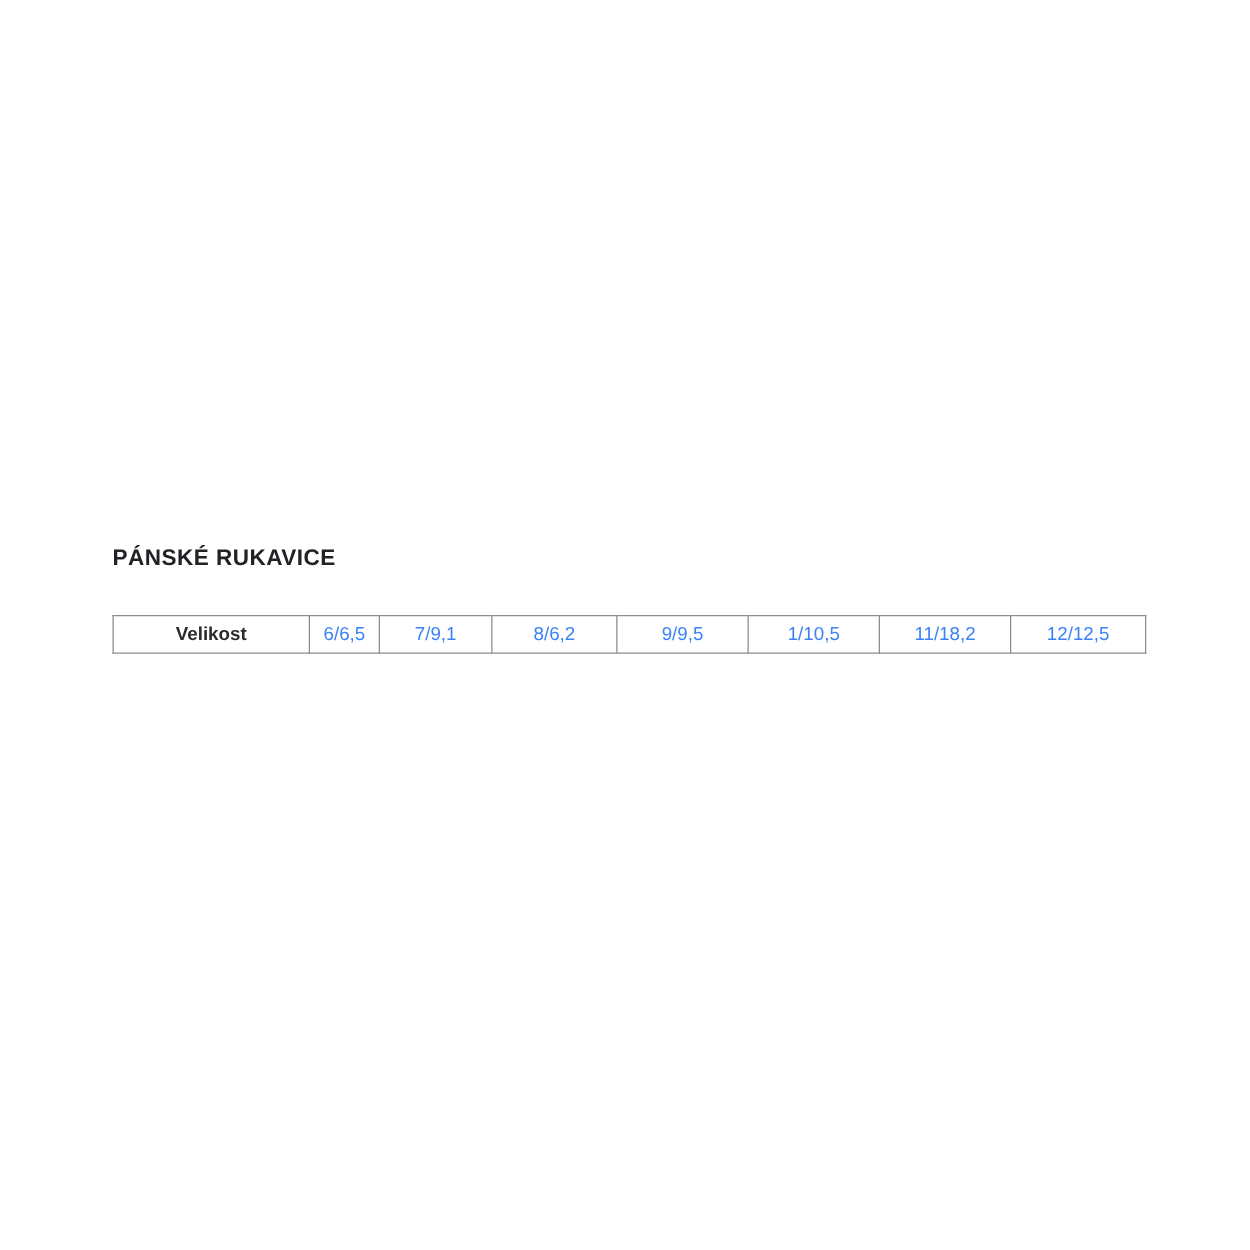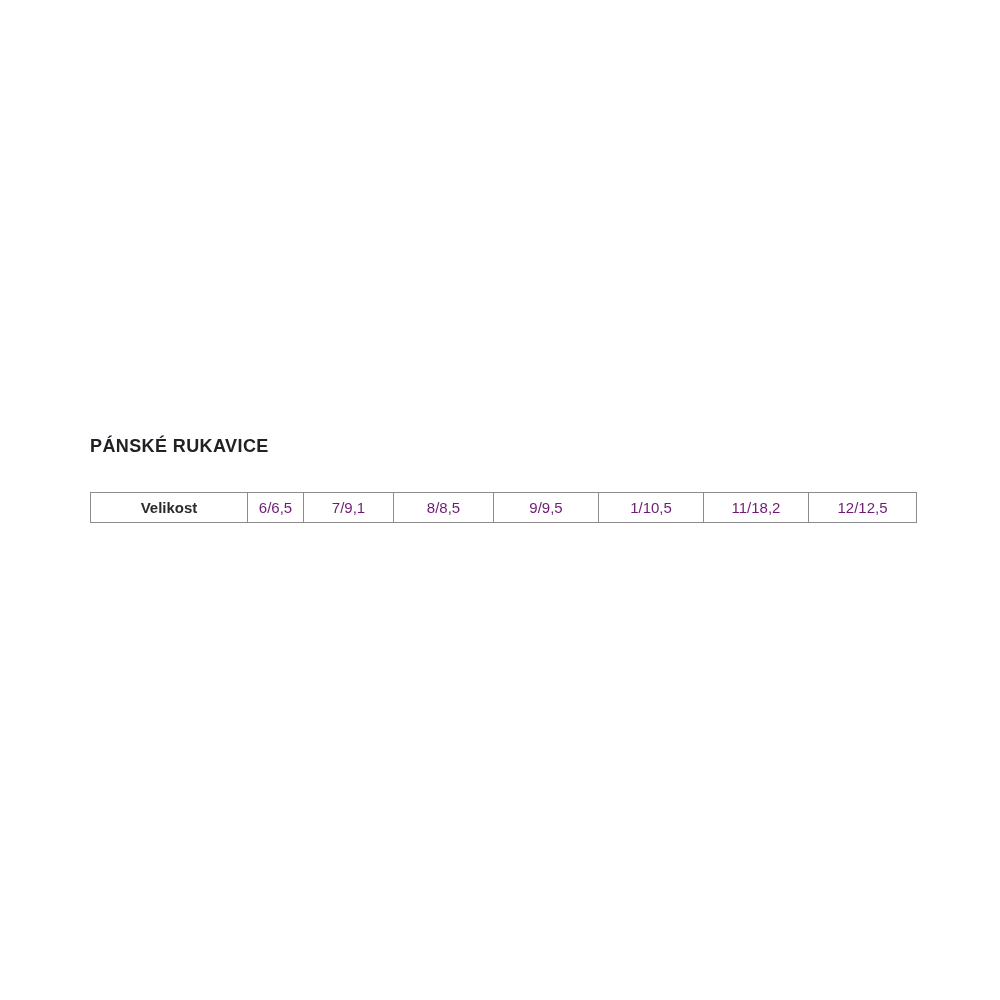--- a/index.html
+++ b/index.html
@@ -37,21 +37,21 @@
     border-collapse: collapse;
     table-layout: fixed;
     border-radius: 25px;
   }
   table.size-table th,
   table.size-table td {
     border: 1px solid #8c8c8c;
     text-align: center;
     vertical-align: middle;
     font-size: 15px;
-    color: #701a75;
+    color: #3b82f6;
     padding: 0;
     overflow: hidden;
     white-space: nowrap;
   }
   table.size-table tr.row-sizes th,
   table.size-table tr.row-sizes td { height: 29px; }
   table.size-table tr.row-circumference th,
   table.size-table tr.row-circumference td { height: 30px; }
   table.size-table th.row-label {
     font-weight: 700;
@@ -74,21 +74,21 @@
       <col style="width:105px">
       <col style="width:105px">
       <col style="width:105px">
       <col style="width:108px">
     </colgroup>
     <tbody>
       <tr class="row-sizes">
         <th class="row-label">Velikost</th>
         <td>6/6,5</td>
         <td>7/9,1</td>
-        <td>8/8,5</td>
+        <td>8/6,2</td>
         <td>9/9,5</td>
         <td>1/10,5</td>
         <td>11/18,2</td>
         <td>12/12,5</td>
       </tr>
     </tbody>
   </table>
 
 </div>
 

